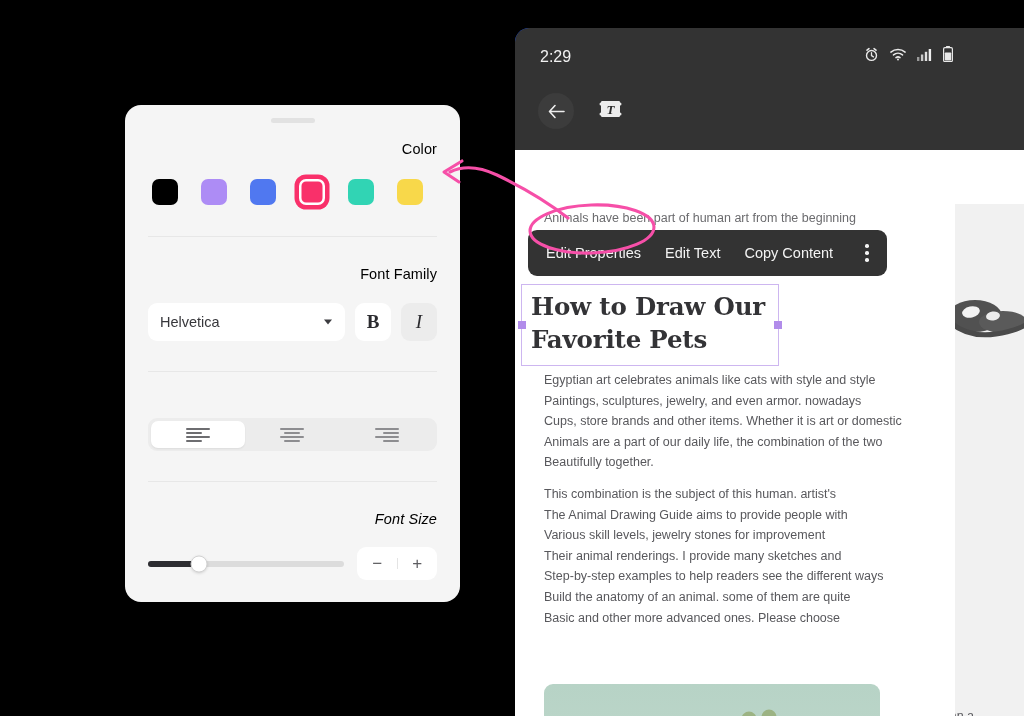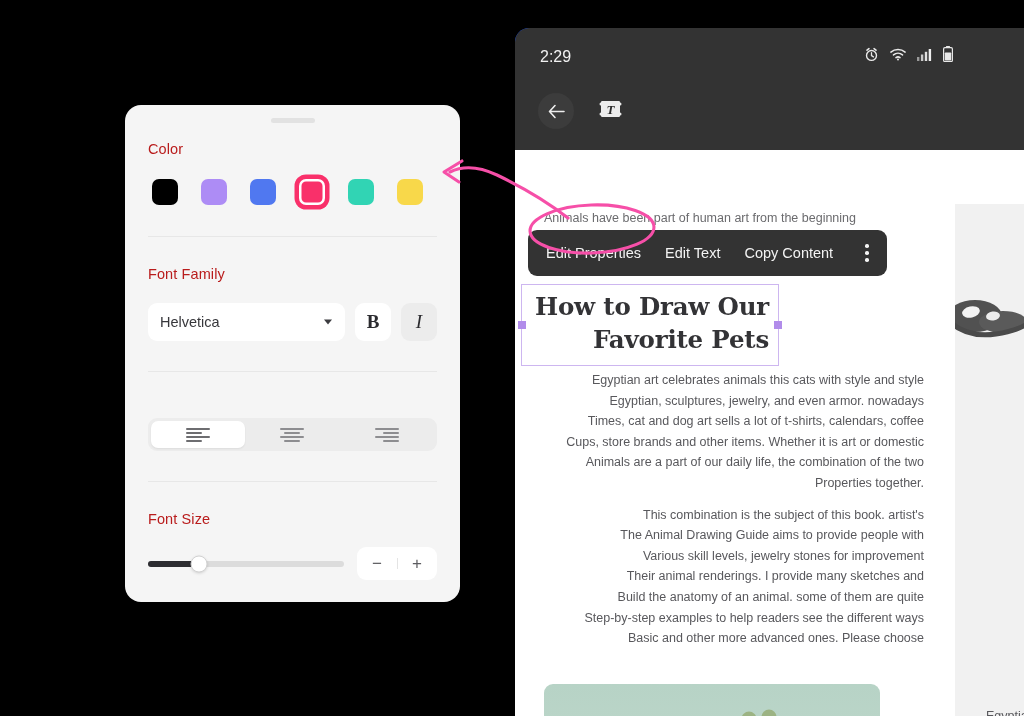--- a/index.html
+++ b/index.html
@@ -18,21 +18,21 @@
     background: #f5f5f5;
     border-radius: 16px;
     overflow: hidden;
   }
   .drag-handle {
     position: absolute; left: 50%; top: 13px; transform: translateX(-50%);
     width: 44px; height: 5px; border-radius: 3px; background: #e2e2e2;
   }
   .section { padding: 0 23px; }
   .section-label {
-    font-size: 14.5px; color: #b91c1c; letter-spacing: .1px;
+    font-size: 14.5px; color: #000000; letter-spacing: .1px; text-align: right;
   }
   .divider { height: 1px; background: #e7e7e7; margin: 0 23px; }
 
   
   #color-section { padding-top: 36px; }
   #swatches { display: flex; gap: 23px; margin-top: 22px; margin-left: 4px; }
   .swatch {
     width: 26px; height: 26px; border-radius: 7px;
     position: relative; cursor: pointer;
   }
@@ -72,21 +72,21 @@
     display: flex; padding: 3px;
   }
   .align-opt {
     flex: 1; border-radius: 7px; display: flex; align-items: center;
     justify-content: center; cursor: pointer;
   }
   .align-opt.active { background: #ffffff; box-shadow: 0 1px 2px rgba(0,0,0,.07); }
   .align-ico { display: block; }
 
   
-  #size-section { padding-top: 29px; }
+  #size-section { padding-top: 29px; font-style: italic; }
   #size-row { display: flex; align-items: center; gap: 13px; margin-top: 20px; }
   #slider { flex: 1; position: relative; height: 18px; cursor: pointer; }
   #slider .track {
     position: absolute; top: 50%; transform: translateY(-50%);
     left: 0; right: 0; height: 6px; border-radius: 3px; background: #dcdcdc;
   }
   #slider .fill {
     position: absolute; top: 50%; transform: translateY(-50%);
     left: 0; height: 6px; border-radius: 3px; background: #2d2d31;
   }
@@ -107,21 +107,20 @@
     position: absolute; left: 50%; top: 11px; width: 1px; height: 11px; background: #e4e4e4;
   }
 
   
   #phone {
     position: absolute; left: 515px; top: 28px;
     width: 509px; height: 688px;
     background: #1d4ed8;
     border-top-left-radius: 14px;
     overflow: hidden;
-    text-align: right;
   }
   #statusbar {
     height: 122px; background: #333333; border-top-left-radius: 14px;
     position: relative;
   }
   #clock {
     position: absolute; left: 25px; top: 20px;
     color: #f2f2f2; font-size: 16px;
   }
   #sb-icons {
@@ -376,34 +375,33 @@
         </div>
 
         <div id="title-box">
           <div class="title-txt">How to Draw Our Favorite Pets</div>
           <span class="handle l"></span>
           <span class="handle r"></span>
         </div>
 
         <div id="body-text">
           <div class="p1">
-            <div>Egyptian art celebrates animals this cats with style and style</div>
-            <div>Egyptian, sculptures, jewelry, and even armor. nowadays</div>
-            <div>Times, cat and dog art sells a lot of t-shirts, calendars, coffee</div>
+            <div>Egyptian art celebrates animals like cats with style and style</div>
+            <div>Paintings, sculptures, jewelry, and even armor. nowadays</div>
             <div>Cups, store brands and other items. Whether it is art or domestic</div>
             <div>Animals are a part of our daily life, the combination of the two</div>
-            <div>Properties together.</div>
+            <div>Beautifully together.</div>
           </div>
           <div class="p2">
-            <div>This combination is the subject of this book. artist's</div>
+            <div>This combination is the subject of this human. artist's</div>
             <div>The Animal Drawing Guide aims to provide people with</div>
             <div>Various skill levels, jewelry stones for improvement</div>
             <div>Their animal renderings. I provide many sketches and</div>
+            <div>Step-by-step examples to help readers see the different ways</div>
             <div>Build the anatomy of an animal. some of them are quite</div>
-            <div>Step-by-step examples to help readers see the different ways</div>
             <div>Basic and other more advanced ones. Please choose</div>
           </div>
         </div>
 
         <div id="photo-card">
           <svg class="sprig" style="left:148px;top:14px;" width="130" height="110" viewBox="0 0 130 110">
             <g stroke="#93ab7c" stroke-width="2.1" fill="none" stroke-linecap="round">
               <path d="M66 105 L66 46"></path>
               <path d="M66 52 L40 26M66 56 L92 28M66 62 L34 44M66 64 L98 46M66 70 L44 58M66 72 L90 58"></path>
               <path d="M66 48 L58 22M66 48 L76 20"></path>

